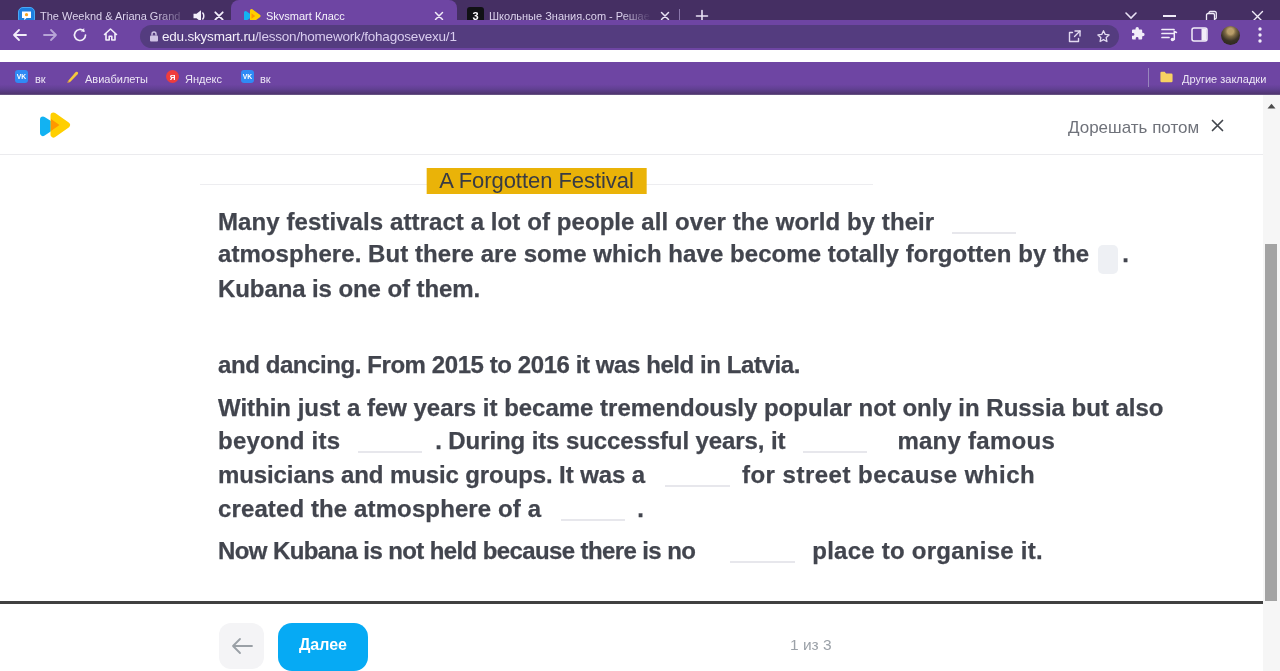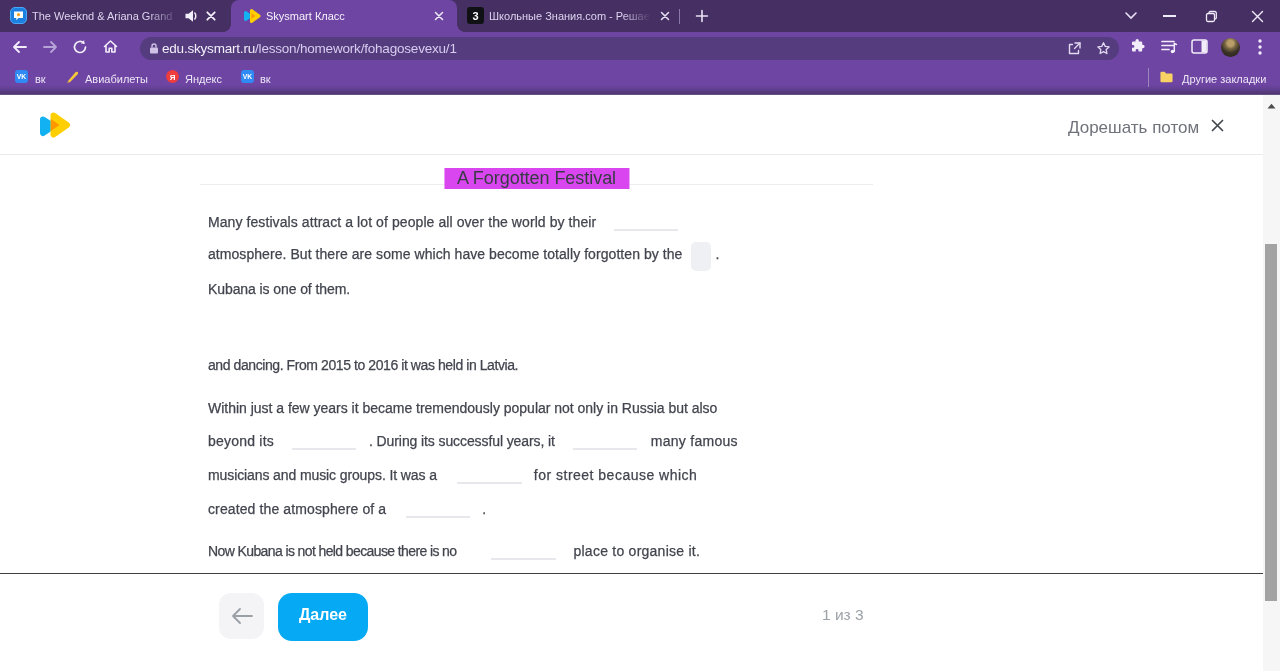--- a/index.html
+++ b/index.html
@@ -9,62 +9,62 @@
 
   
   #tabstrip { position:absolute; left:0; top:0; width:1280px; height:32px; background:#452f63; }
   .tab { position:absolute; top:0; height:32px; }
   .tabtitle { position:absolute; top:10px; font-size:11px; letter-spacing:0; white-space:nowrap; overflow:hidden; }
   #tab2bg { position:absolute; left:231px; top:0; width:226px; height:32px; background:#6e45a3; border-radius:8px 8px 0 0; }
   .curve { position:absolute; bottom:0; width:8px; height:8px; }
   #curveL { left:223px; background:radial-gradient(circle at 0 0, rgba(0,0,0,0) 7.6px, #6e45a3 8.2px); }
   #curveR { left:457px; background:radial-gradient(circle at 8px 0, rgba(0,0,0,0) 7.6px, #6e45a3 8.2px); }
 
-  #toolbar { position:absolute; left:0; top:32px; width:1280px; height:30px; background:#6e45a3; }
+  #toolbar { position:absolute; left:0; top:20px; width:1280px; height:30px; background:#6e45a3; }
   #urlpill { position:absolute; left:140px; top:4.5px; width:979px; height:23px; border-radius:11.5px; background:#543c7f; }
   #urltext { position:absolute; left:22px; top:4px; font-size:13.5px; letter-spacing:-0.2px; color:#f3effa; white-space:nowrap; }
   #urltext .path { color:#d9cdef; }
 
   #bookmarks { position:absolute; left:0; top:62px; width:1280px; height:33px;
      background:linear-gradient(180deg, #6e45a3 0%, #6e45a3 68%, #614092 82%, #4f356f 97%, #7d6f94 100%); }
   .bm { position:absolute; top:11px; font-size:11px; color:#ece6f5; white-space:nowrap; }
 
   
   #page { position:absolute; left:0; top:95px; width:1280px; height:576px; background:#fff; }
   #appheader { position:absolute; left:0; top:0; width:1263px; height:60px; border-bottom:1px solid #ebebee; background:#fff; }
   #later { position:absolute; left:1068px; top:23px; font-size:17px; color:#6f727a; }
 
   #titlerow { position:absolute; left:200px; top:73px; width:673px; height:24px; }
   #titlerow .hr { position:absolute; left:0; right:0; top:15.5px; height:1px; background:#ededf0; }
-  #titlerow .t { position:absolute; left:50%; transform:translateX(-50%); top:0; background:#d946ef; padding:0 13px;
-      font-size:18px; font-weight:400; letter-spacing:-0.05px; color:#383b44; white-space:nowrap; }
-
-  .ln { position:absolute; left:208px; height:24px; line-height:24px; font-size:14px; font-weight:400;
+  #titlerow .t { position:absolute; left:50%; transform:translateX(-50%); top:0; background:#eab308; padding:0 13px;
+      font-size:22px; font-weight:400; letter-spacing:-0.05px; color:#383b44; white-space:nowrap; }
+
+  .ln { position:absolute; left:218px; height:24px; line-height:24px; font-size:24px; font-weight:700;
       color:#42454e; -webkit-text-stroke:0.25px #42454e; white-space:nowrap; }
   .ln span.s { letter-spacing:0; }
   .blank { display:inline-block; width:64px; height:13px; border-bottom:2px solid #e7e7ec; position:relative; top:4px; }
   .boxblank { display:inline-block; width:20px; height:13px; position:relative; }
   .boxblank::after { content:''; position:absolute; left:0; top:-4.5px; width:20px; height:29px; background:#eef0f4; border-radius:5px; }
 
-  #footer { position:absolute; left:0; top:478px; width:1263px; height:69px; border-top:1px solid #404040; background:#fff; }
+  #footer { position:absolute; left:0; top:506px; width:1263px; height:69px; border-top:3px solid #404040; background:#fff; }
   #backbtn { position:absolute; left:219px; top:19px; width:45px; height:46px; border-radius:12px; background:#f4f4f6; }
   #nextbtn { position:absolute; left:278px; top:19px; width:90px; height:48px; border-radius:14px; background:#06aaf4;
       color:#fff; font-size:16px; font-weight:700; text-align:center; line-height:44px; }
-  #pageno { position:absolute; left:790px; top:32px; font-size:15.5px; color:#9ba1a8;margin-left:32px; }
+  #pageno { position:absolute; left:790px; top:32px; font-size:15.5px; color:#9ba1a8; }
 
   
   #sb { position:absolute; left:1263px; top:0; width:17px; height:576px; background:#f6f6f6; }
   #sbthumb { position:absolute; left:2px; top:149px; width:12px; height:357px; background:#a3a3a3; }
 </style>
 </head>
 <body>
 
 <div id="tabstrip">
 
-  <div class="tab" style="left:0; width:222px;">
+  <div class="tab" style="left:8px; width:222px;">
     <svg class="abs" style="left:10px;top:7px" width="17" height="17" viewBox="0 0 17 17">
       <rect x="0.5" y="0.5" width="16" height="16" rx="4.5" fill="#1d7fe0"></rect>
       <rect x="0.5" y="0.5" width="16" height="16" rx="4.5" fill="none" stroke="#4aa8f5" stroke-width="1"></rect>
       <path d="M4 4.5h9v6.5h-4.5l-2.2 2.2v-2.2H4z" fill="#fff"></path>
       <circle cx="8.5" cy="7.7" r="1.6" fill="#f6a623"></circle>
     </svg>
     <div class="tabtitle" style="left:32px; width:148px; color:#ded4ef;
        -webkit-mask-image:linear-gradient(90deg,#000 78%,transparent 100%);">The Weeknd &amp; Ariana Grand</div>
     <svg class="abs" style="left:183.5px;top:9px" width="14" height="14" viewBox="0 0 14 14" fill="#f3eefb">
       <path d="M1.5 4.7h3L9 1.2v11.6L4.5 9.3h-3z"></path>
@@ -228,21 +228,21 @@
   <div id="titlerow">
     <div class="hr"></div>
     <div class="t">A Forgotten Festival</div>
   </div>
 
   <div class="ln" style="top:115px"><span class="s" style="letter-spacing:0.082px">Many festivals attract a lot of people all over the world by their</span><span class="blank" style="margin-left:18px"></span></div>
   <div class="ln" style="top:147px"><span class="s" style="letter-spacing:0.06px">atmosphere. But there are some which have become totally forgotten by the</span><span class="boxblank" style="margin-left:9px"></span><span style="margin-left:4px">.</span></div>
   <div class="ln" style="top:182px"><span class="s" style="letter-spacing:-0.09px">Kubana is one of them.</span></div>
   <div class="ln" style="top:258px"><span class="s" style="letter-spacing:-0.42px">and dancing. From 2015 to 2016 it was held in Latvia.</span></div>
   <div class="ln" style="top:300.5px"><span class="s" style="letter-spacing:-0.014px">Within just a few years it became tremendously popular not only in Russia but also</span></div>
-  <div class="ln" style="top:334px"><span class="s" style="letter-spacing:0.22px">beyond its</span><span class="blank" style="margin-left:18px"></span><span class="s" style="margin-left:13px;letter-spacing:-0.1px">. During its successful years, it</span><span class="blank" style="margin-left:18px"></span><span class="s" style="margin-left:14px;letter-spacing:0.27px">many famous</span></div>
+  <div class="ln" style="top:334px"><span class="s" style="letter-spacing:0.22px">beyond its</span><span class="blank" style="margin-left:18px"></span><span class="s" style="margin-left:13px;letter-spacing:-0.1px">. During its successful years, it</span><span class="blank" style="margin-left:18px"></span><span class="s" style="margin-left:30px;letter-spacing:0.27px">many famous</span></div>
   <div class="ln" style="top:368px"><span class="s" style="letter-spacing:-0.106px">musicians and music groups. It was a</span><span class="blank" style="margin-left:20px;width:65px"></span><span class="s" style="margin-left:12px;letter-spacing:0.488px">for street because which</span></div>
   <div class="ln" style="top:402px"><span class="s" style="letter-spacing:0.115px">created the atmosphere of a</span><span class="blank" style="margin-left:20px"></span><span style="margin-left:12px">.</span></div>
   <div class="ln" style="top:444px"><span class="s" style="letter-spacing:-0.607px">Now Kubana is not held because there is no</span><span class="blank" style="margin-left:35px;width:65px"></span><span class="s" style="margin-left:17px;letter-spacing:0.245px">place to organise it.</span></div>
 
   <div id="footer">
     <div id="backbtn">
       <svg class="abs" style="left:11px;top:13px" width="24" height="20" viewBox="0 0 24 20">
         <path d="M22 10H3M10 3l-7 7 7 7" stroke="#9aa0a6" stroke-width="1.8" fill="none" stroke-linecap="round" stroke-linejoin="round"></path>
       </svg>
     </div>

